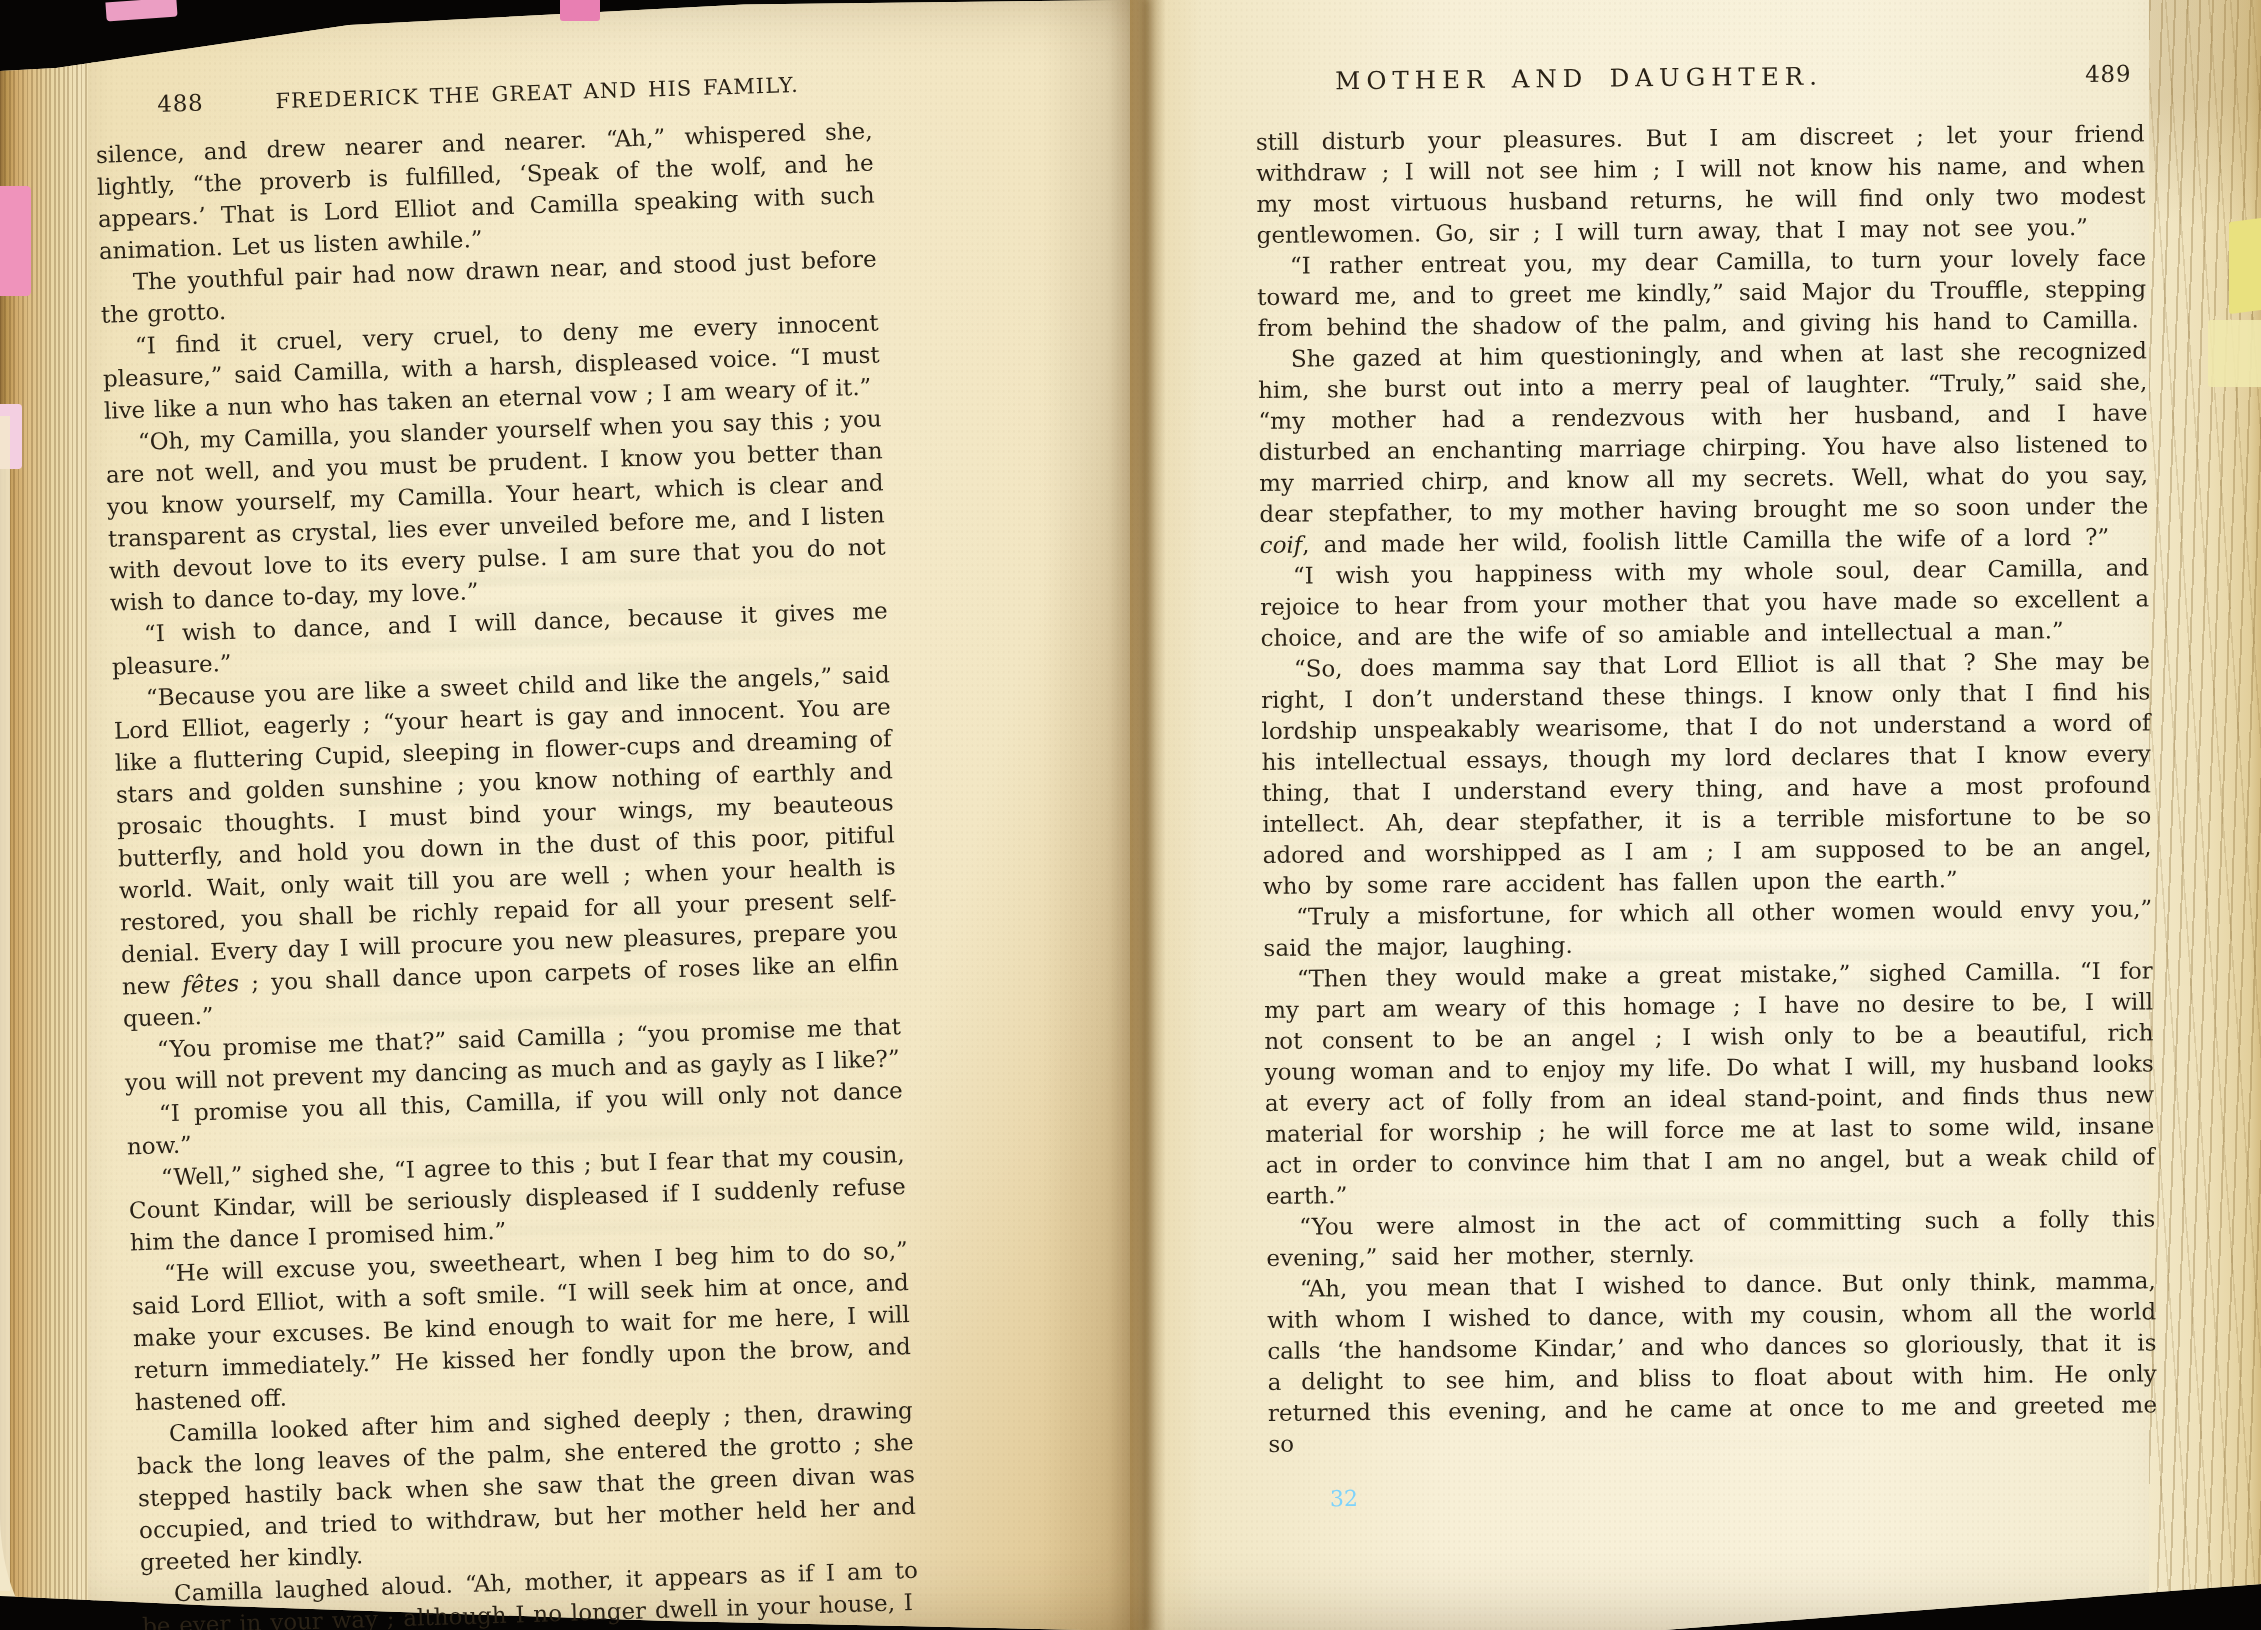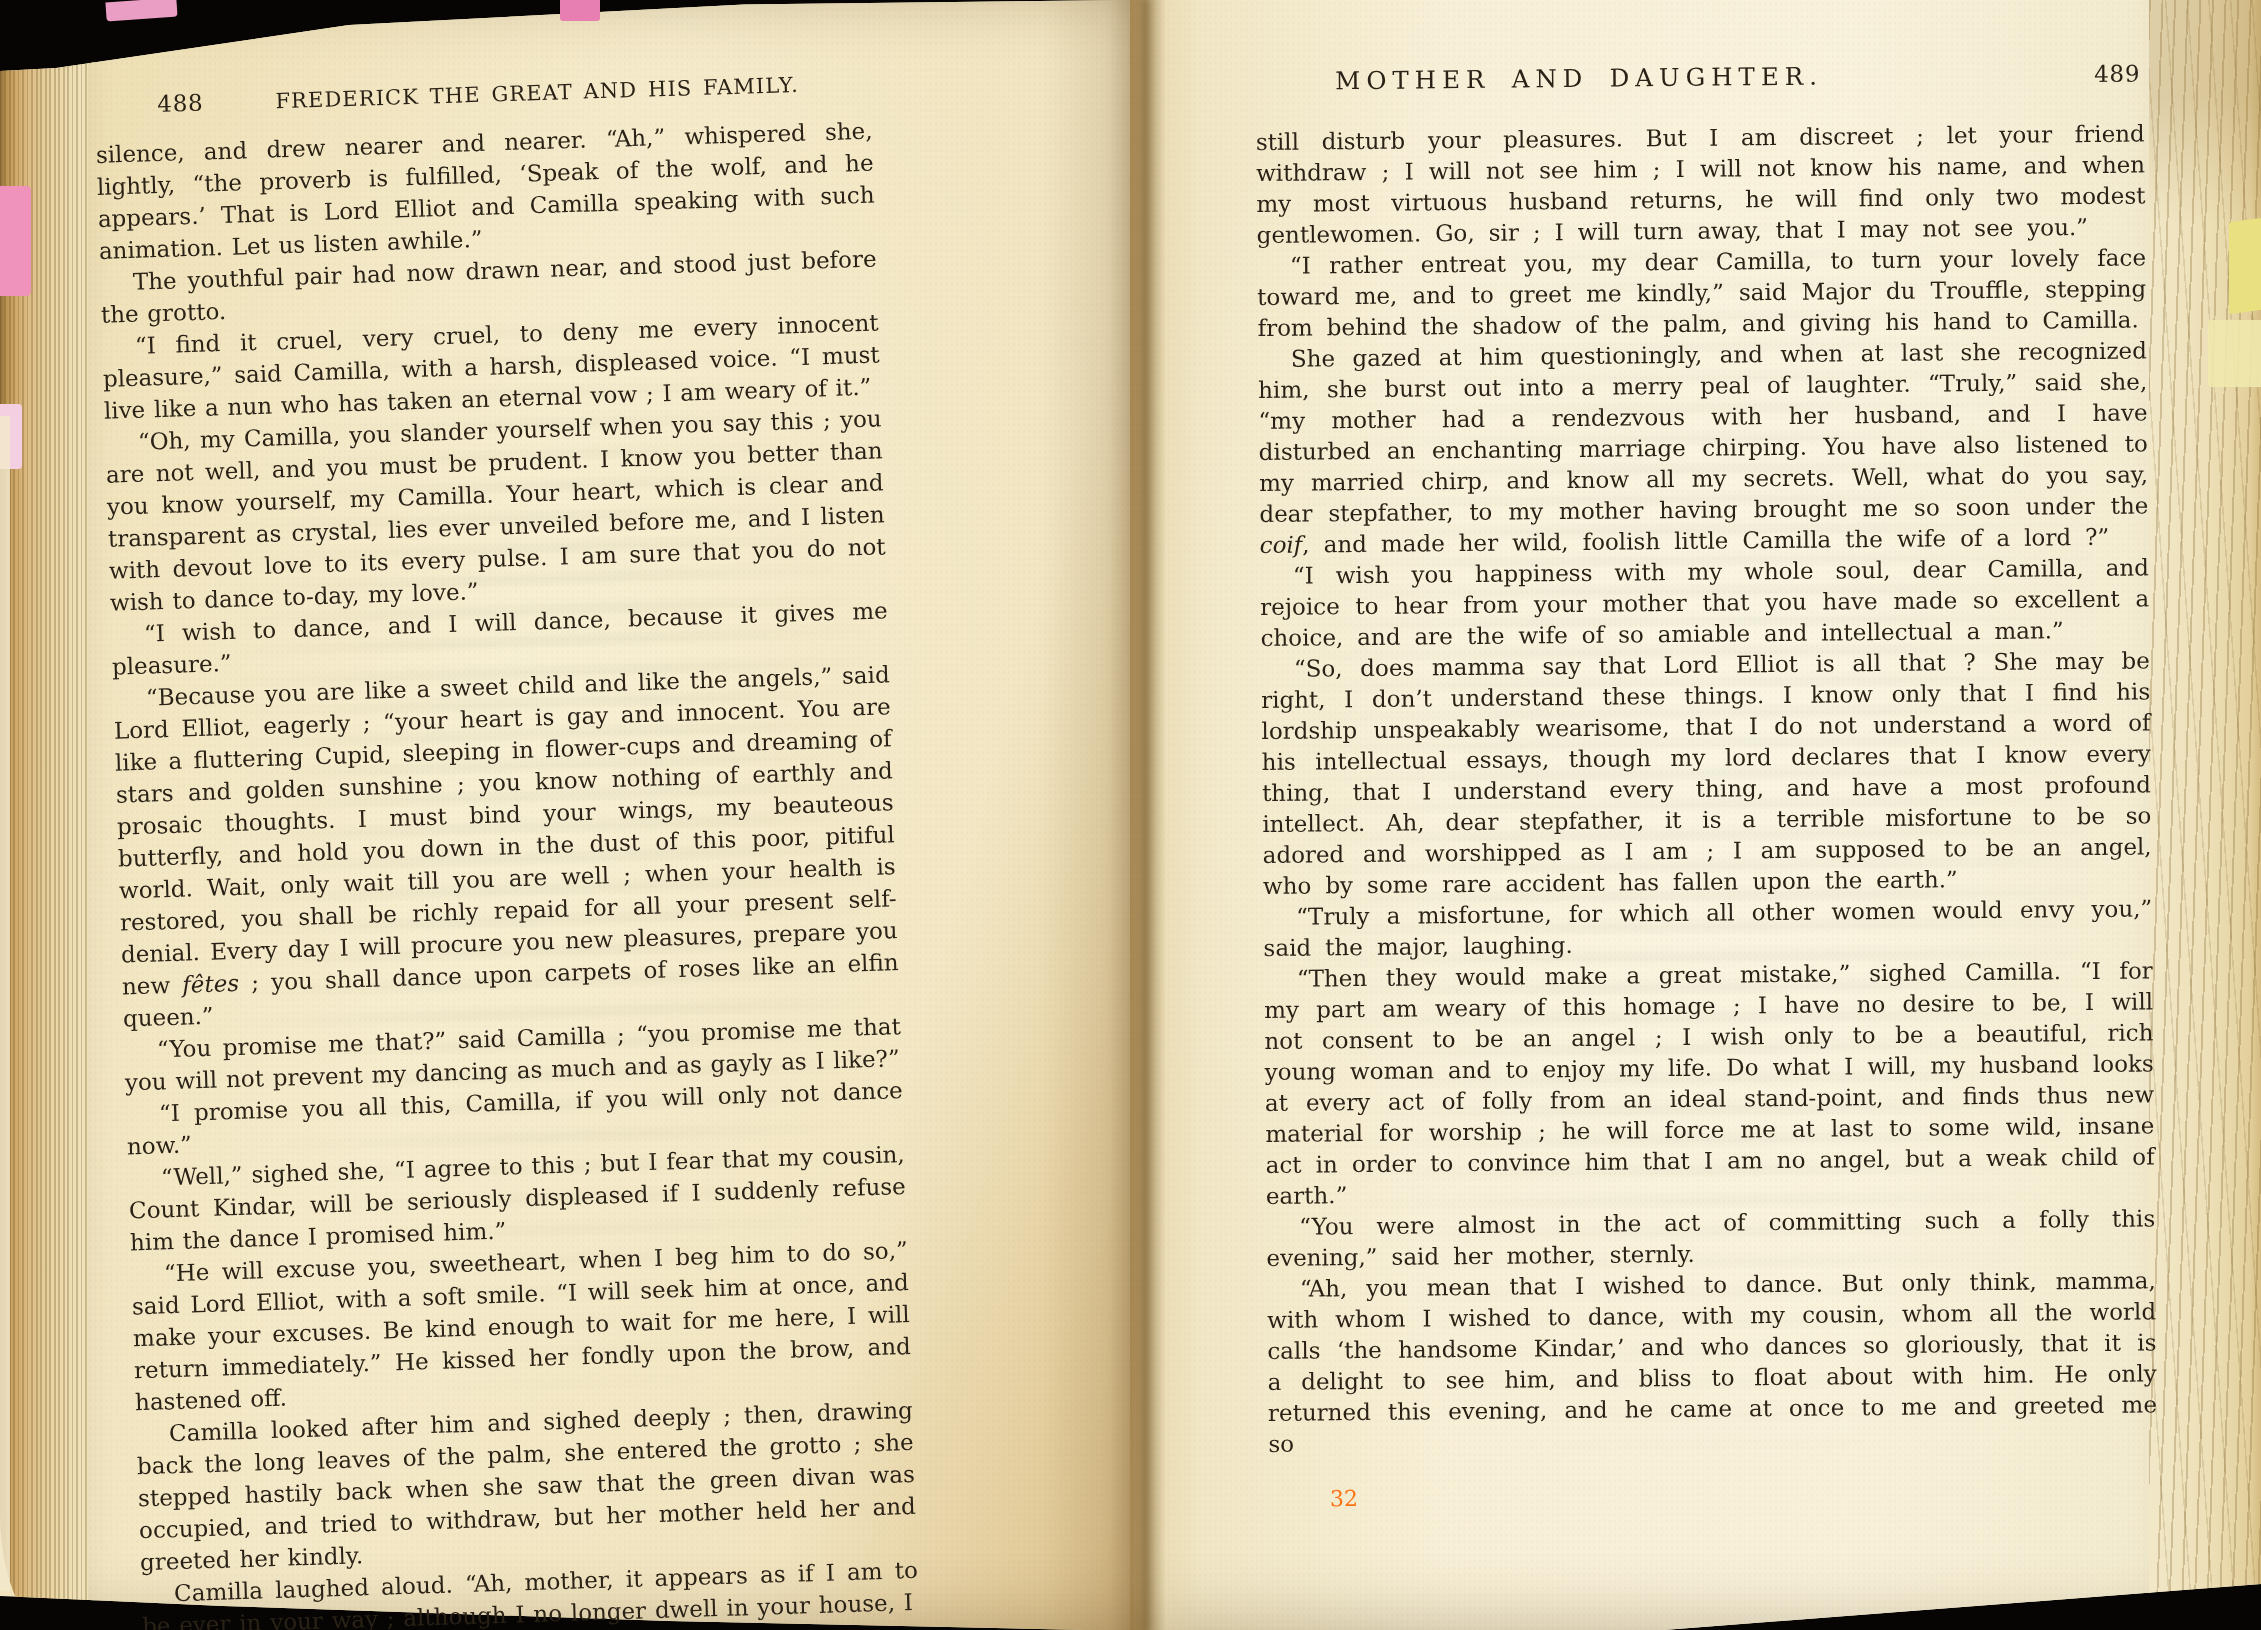--- a/index.html
+++ b/index.html
@@ -53,27 +53,27 @@
     transform:rotate(-1.8deg);transform-origin:0 0;}
   .right-text{position:absolute;left:1255px;top:58px;width:889px;color:#2a2216;
     transform:rotate(-0.55deg);transform-origin:0 0;}
   .page-header{display:flex;align-items:baseline;}
   .left-text .page-header{height:28px;margin-top:30px;}
   .right-text .page-header{height:30px;margin-top:9px;}
   .pagenum{font-size:23px;letter-spacing:0.7px;}
   .left-text .pagenum{margin-left:63px;}
   .left-text .running-title{margin:0 auto;font-size:21px;letter-spacing:1.1px;word-spacing:3px;}
   .right-text .running-title{margin-left:80px;font-size:24.5px;letter-spacing:6px;word-spacing:7.4px;}
-  .right-text .pagenum{margin-left:auto;margin-right:4px;}
+  .right-text .pagenum{margin-left:auto;margin-right:13px;}
   .body-block{text-align:justify;}
   .left-text .body-block{margin-top:18px;font-size:23px;line-height:32px;word-spacing:1.5px;}
   .right-text .body-block{margin-top:30px;font-size:23px;line-height:31px;word-spacing:6.7px;}
   .para{margin:0;text-indent:33px;}
   .para.no-indent{text-indent:0;}
-  .signature{position:absolute;left:1330px;top:1486px;font-size:22px;color:#f97316;
+  .signature{position:absolute;left:1330px;top:1486px;font-size:22px;color:#7dd3fc;
     transform:rotate(-0.55deg);}
 
   
   .ghost{position:absolute;pointer-events:none;filter:blur(2.2px);opacity:.55;
     -webkit-mask-image:radial-gradient(ellipse at 50% 45%,#000 35%,rgba(0,0,0,0) 78%);
     mask-image:radial-gradient(ellipse at 50% 45%,#000 35%,rgba(0,0,0,0) 78%);}
   .ghost-left{left:245px;top:312px;width:625px;height:1078px;transform:rotate(-1.8deg);
     background:repeating-linear-gradient(0deg,rgba(120,135,104,.11) 0 9.7px,rgba(120,135,104,.03) 9.7px 15px,rgba(0,0,0,0) 15px 31px);}
   .ghost-right{left:1309px;top:223px;width:788px;height:1227px;transform:rotate(-0.55deg);
     background:repeating-linear-gradient(0deg,rgba(118,132,102,.10) 0 9.7px,rgba(118,132,102,.03) 9.7px 15px,rgba(0,0,0,0) 15px 30.5px);}

